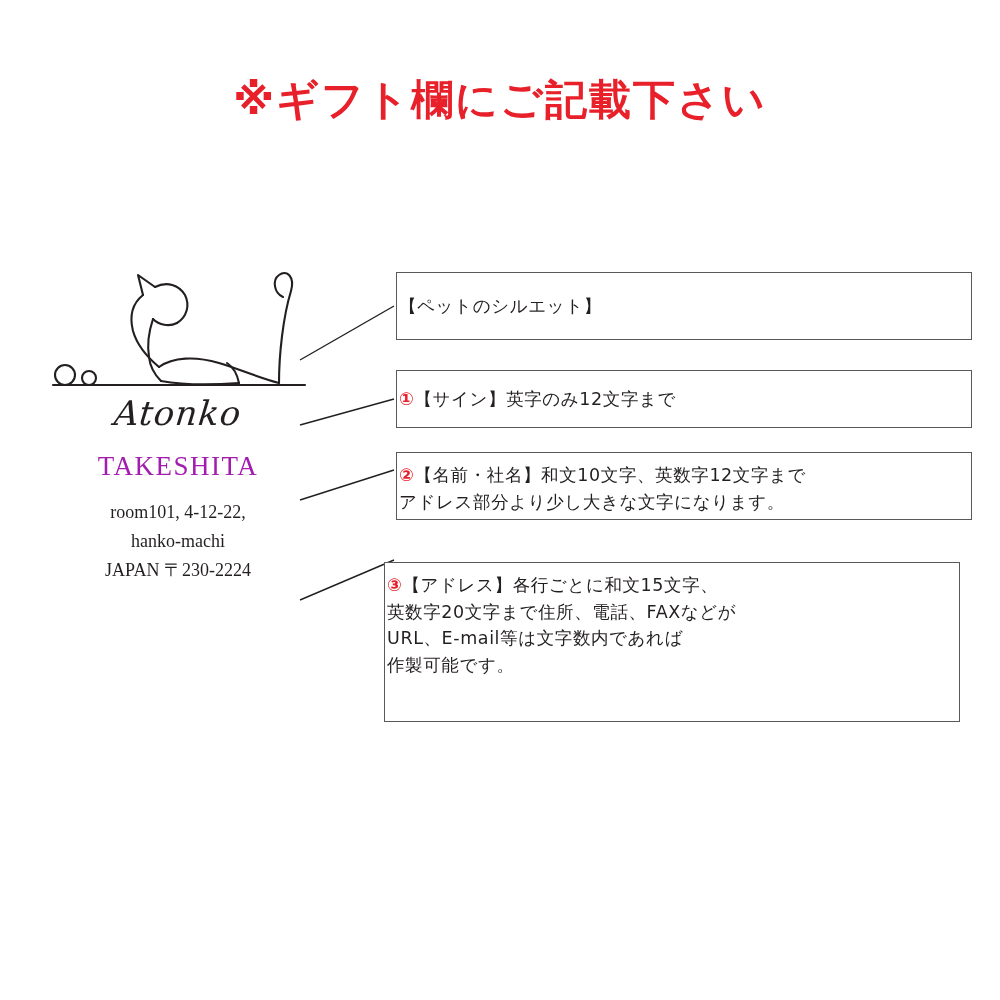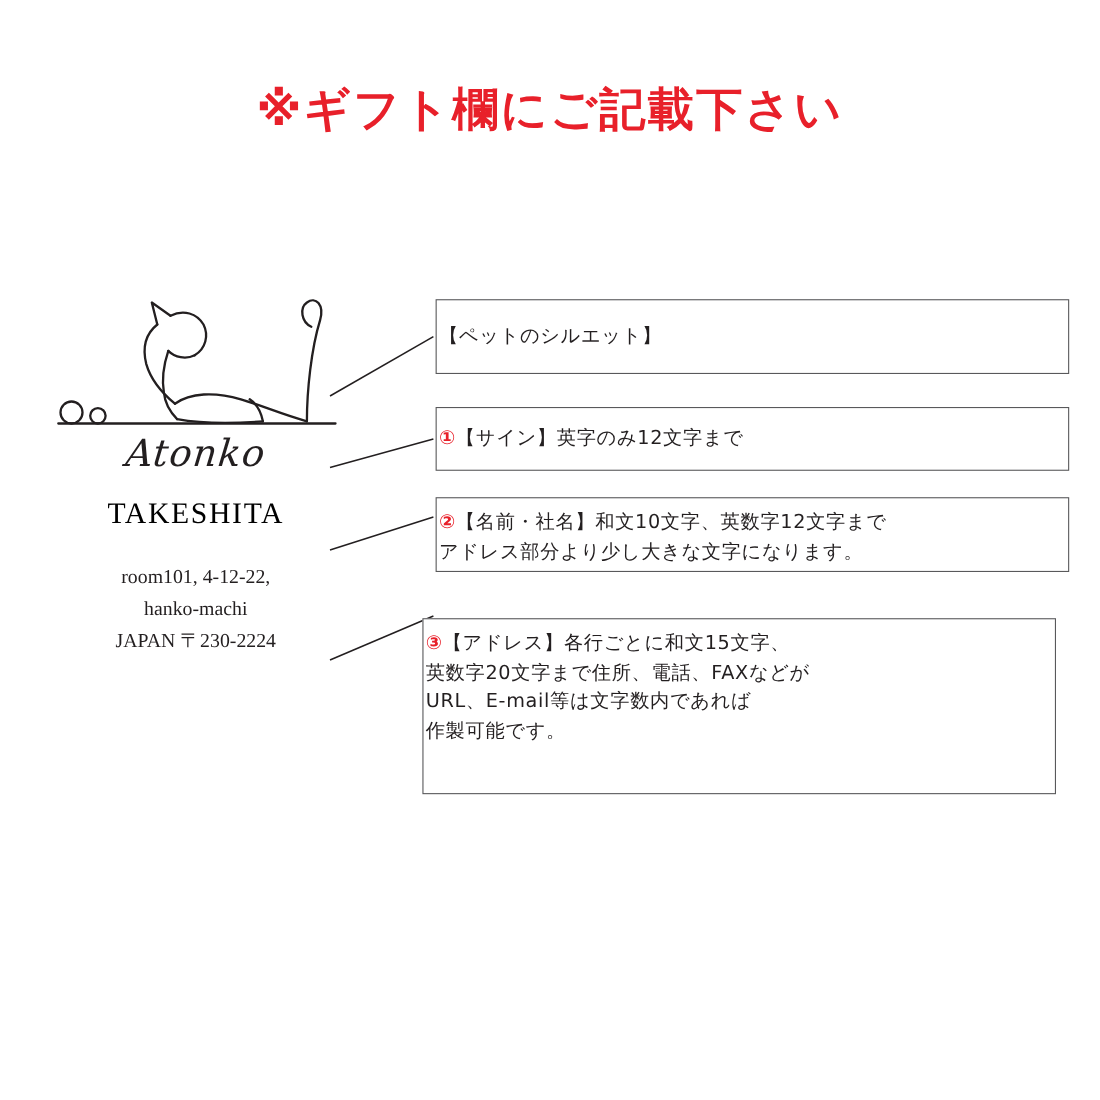--- a/index.html
+++ b/index.html
@@ -53,30 +53,30 @@
     font-style: italic;
     font-size: 34px;
     color: #231f20;
     letter-spacing: 1px;
     margin-top: -2px;
     transform: skewX(-6deg);
   }
   .company-name {
     font-family: "Liberation Serif", serif;
     font-size: 27px;
-    color: #000000;
+    color: #a21caf;
     letter-spacing: 1.5px;
     margin-top: 18px;
   }
   .addr {
     font-family: "Liberation Serif", serif;
     font-size: 18px;
     color: #231f20;
     line-height: 1.62;
-    margin-top: 28px;
+    margin-top: 16px;
   }
   .addr div { white-space: nowrap; }
 
   
   .box {
     position: absolute;
     box-sizing: border-box;
     border: 1px solid #59595b;
     background: #ffffff;
     font-family: "DejaVu Sans", sans-serif;

